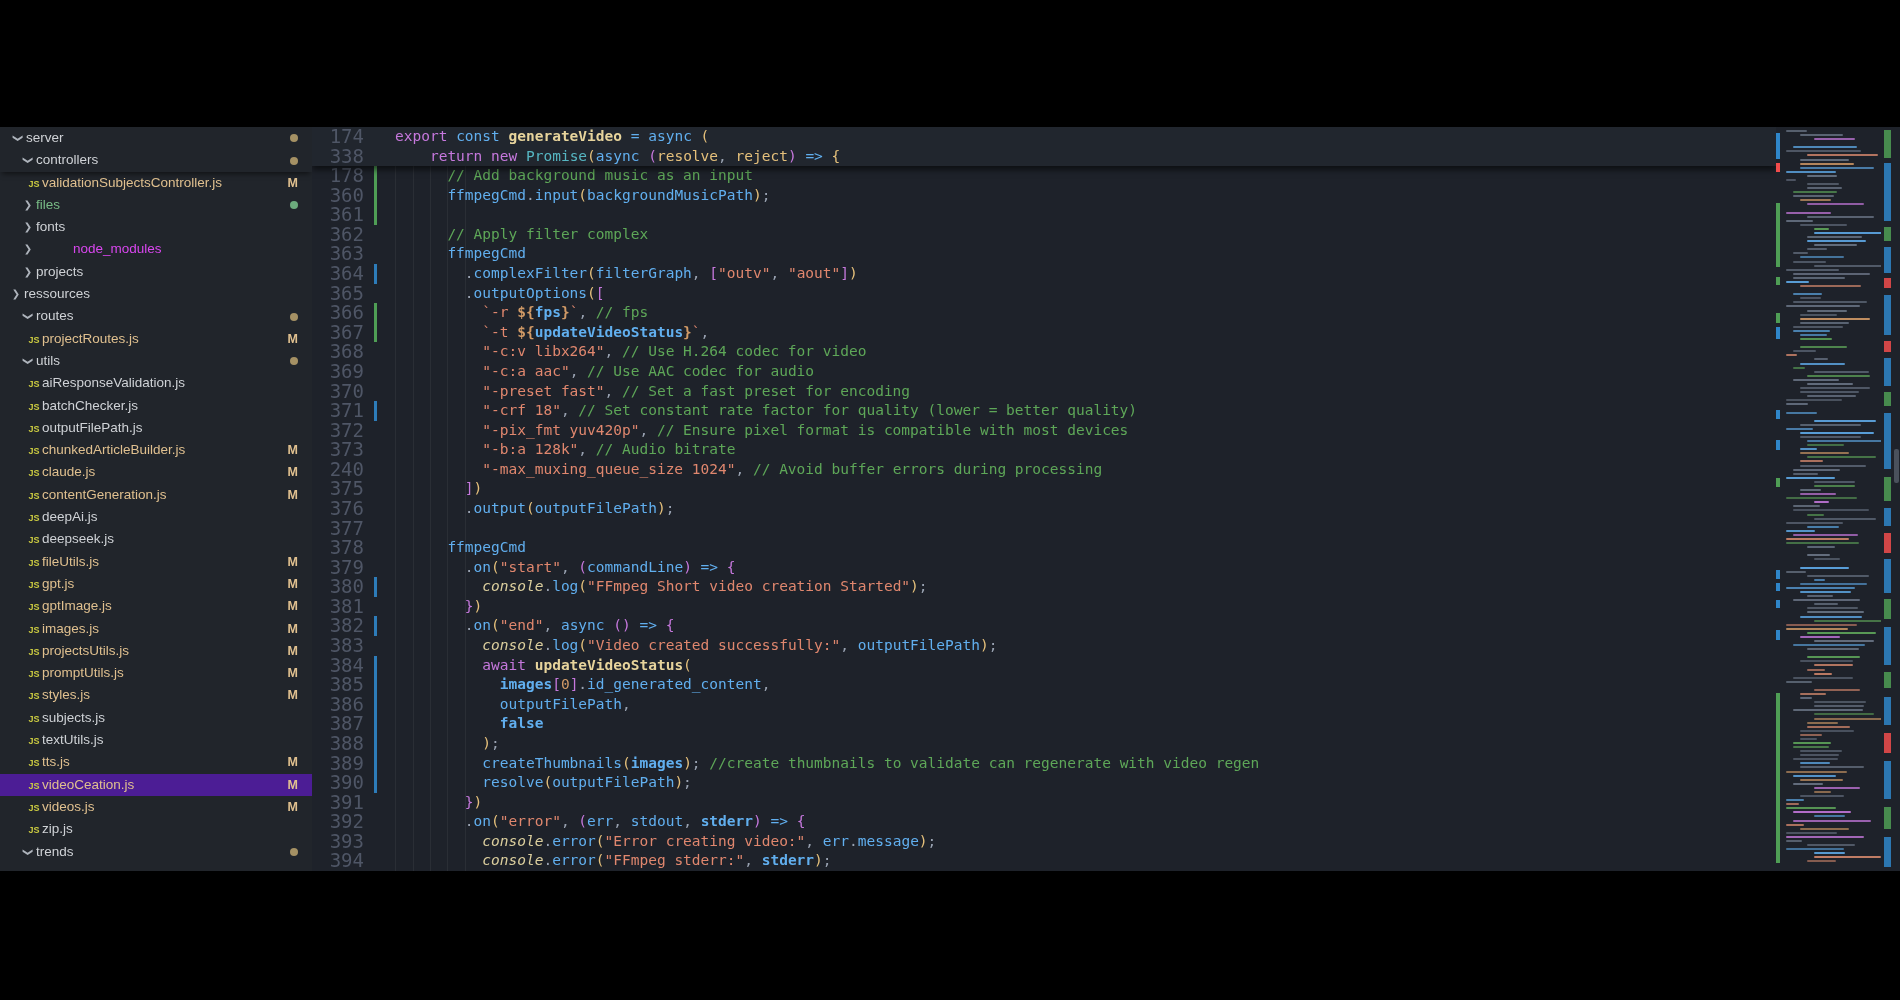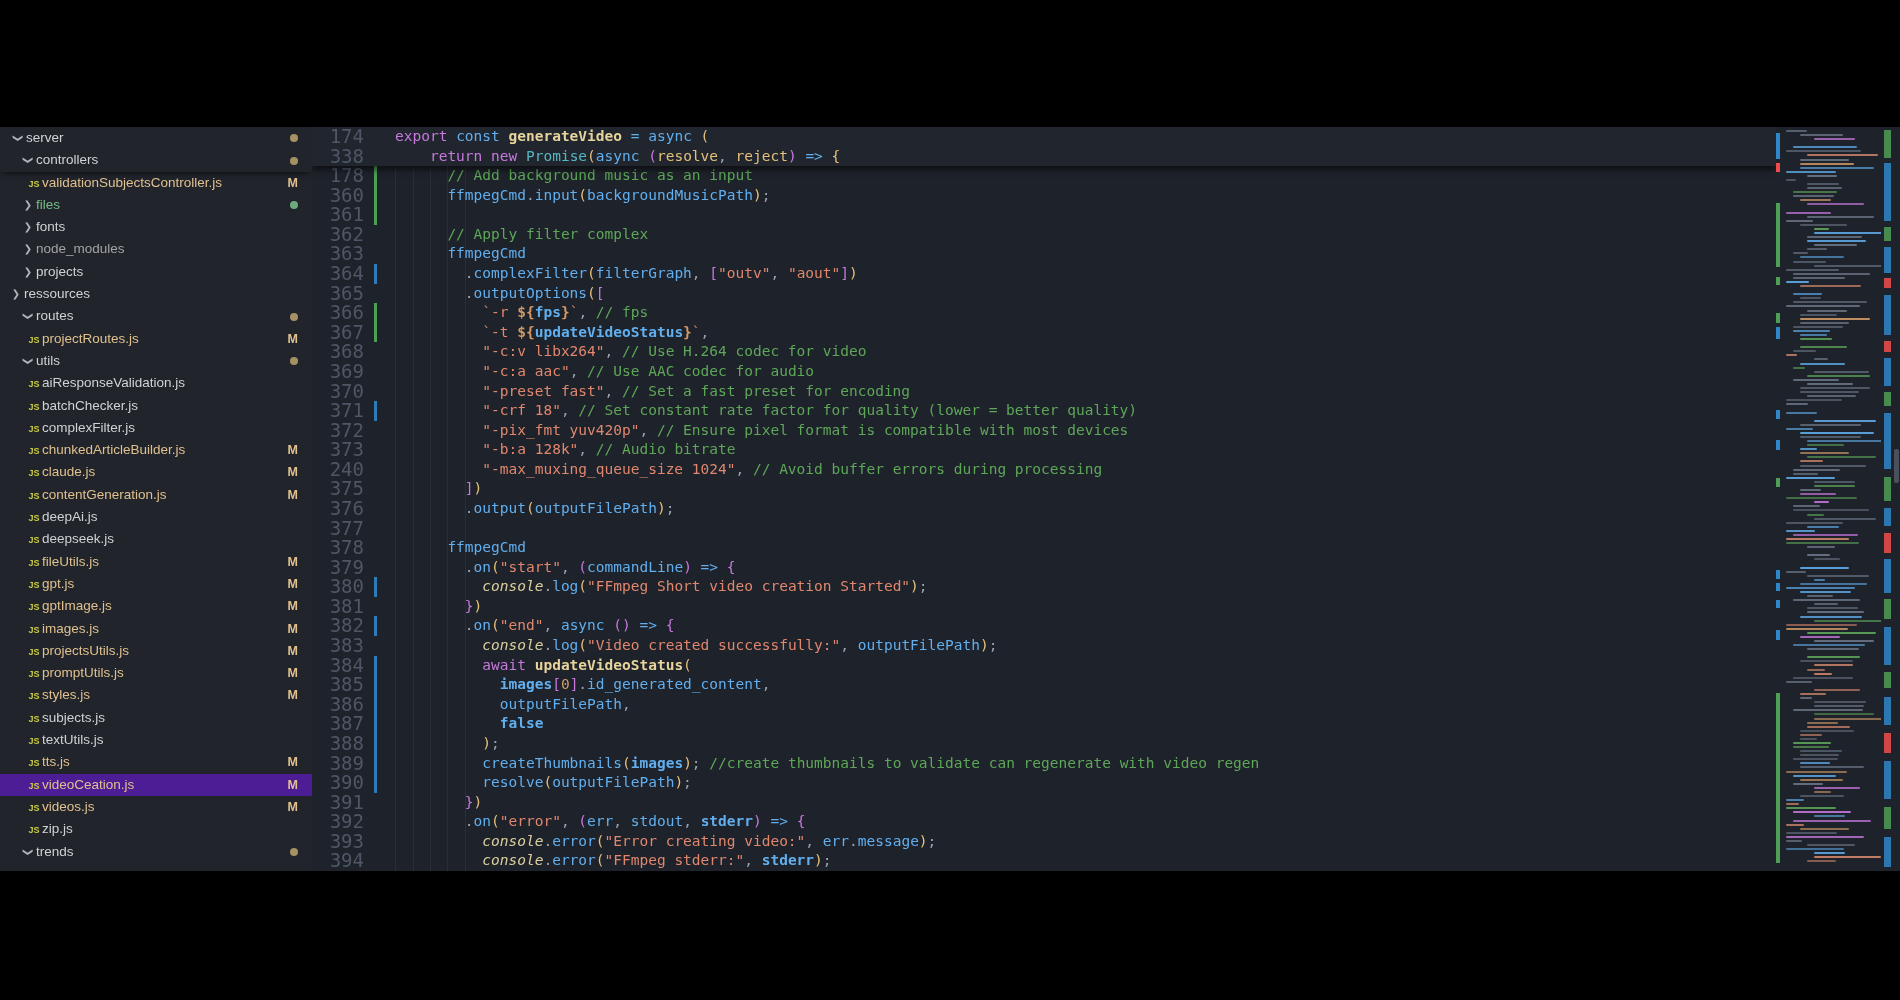--- a/index.html
+++ b/index.html
@@ -13,21 +13,21 @@
   .tree-row{position:relative;height:22.3px;line-height:22.3px;font-size:13.5px;color:#cfd2d6;
             white-space:nowrap;cursor:pointer;}
   .tree-row.selected{background:#4c1d95;}
   .tree-row .twist{display:inline-block;width:16px;color:#aeb4bc;font-size:10px;text-align:center;
                    transform:translateY(-1px);}
   .tree-row .jsicon{display:inline-block;width:16px;color:#cbcb41;font-weight:bold;font-size:9px;
                     text-align:center;letter-spacing:0;}
   .tree-row .lbl{vertical-align:top;}
   .lbl.mod{color:#e0c08f;}
   .lbl.green{color:#77bb85;}
-  .lbl.dim{color:#a3a3a3;}
+  .lbl.dim{color:#d946ef;margin-left:37px;}
   .badge{position:absolute;right:14px;top:0;height:22.3px;line-height:22.3px;}
   .badge.m{color:#e0c08f;font-size:12.5px;font-weight:bold;}
   .badge.dot-gold::before,.badge.dot-green::before{content:"";display:inline-block;width:8px;height:8px;
       border-radius:50%;background:#a59164;vertical-align:middle;}
   .badge.dot-green::before{background:#6cab7d;}
 
   
   .editor{position:relative;flex:1;height:100%;background:#1e222a;overflow:hidden;}
   .code-row{position:relative;height:19.58px;line-height:19.58px;white-space:pre;
             font-family:"DejaVu Sans Mono",monospace;font-size:14.5px;color:#abb2bf;}
@@ -85,21 +85,21 @@
           <div class="tree-row" style="padding-left: 20px;"><span class="twist">❯</span><span class="lbl green">files</span><span class="badge dot-green"></span></div>
           <div class="tree-row" style="padding-left: 20px;"><span class="twist">❯</span><span class="lbl">fonts</span></div>
           <div class="tree-row" style="padding-left: 20px;"><span class="twist">❯</span><span class="lbl dim">node_modules</span></div>
           <div class="tree-row" style="padding-left: 20px;"><span class="twist">❯</span><span class="lbl">projects</span></div>
           <div class="tree-row" style="padding-left: 8px;"><span class="twist">❯</span><span class="lbl">ressources</span></div>
           <div class="tree-row" style="padding-left: 20px;"><span class="twist" style="display: inline-block; transform: rotate(90deg) translateX(-1px);">❯</span><span class="lbl">routes</span><span class="badge dot-gold"></span></div>
           <div class="tree-row" style="padding-left: 26px;"><span class="jsicon">JS</span><span class="lbl mod">projectRoutes.js</span><span class="badge m">M</span></div>
           <div class="tree-row" style="padding-left: 20px;"><span class="twist" style="display: inline-block; transform: rotate(90deg) translateX(-1px);">❯</span><span class="lbl">utils</span><span class="badge dot-gold"></span></div>
           <div class="tree-row" style="padding-left: 26px;"><span class="jsicon">JS</span><span class="lbl">aiResponseValidation.js</span></div>
           <div class="tree-row" style="padding-left: 26px;"><span class="jsicon">JS</span><span class="lbl">batchChecker.js</span></div>
-          <div class="tree-row" style="padding-left: 26px;"><span class="jsicon">JS</span><span class="lbl">complexFilter.js</span></div>
+          <div class="tree-row" style="padding-left: 26px;"><span class="jsicon">JS</span><span class="lbl">outputFilePath.js</span></div>
           <div class="tree-row" style="padding-left: 26px;"><span class="jsicon">JS</span><span class="lbl mod">chunkedArticleBuilder.js</span><span class="badge m">M</span></div>
           <div class="tree-row" style="padding-left: 26px;"><span class="jsicon">JS</span><span class="lbl mod">claude.js</span><span class="badge m">M</span></div>
           <div class="tree-row" style="padding-left: 26px;"><span class="jsicon">JS</span><span class="lbl mod">contentGeneration.js</span><span class="badge m">M</span></div>
           <div class="tree-row" style="padding-left: 26px;"><span class="jsicon">JS</span><span class="lbl">deepAi.js</span></div>
           <div class="tree-row" style="padding-left: 26px;"><span class="jsicon">JS</span><span class="lbl">deepseek.js</span></div>
           <div class="tree-row" style="padding-left: 26px;"><span class="jsicon">JS</span><span class="lbl mod">fileUtils.js</span><span class="badge m">M</span></div>
           <div class="tree-row" style="padding-left: 26px;"><span class="jsicon">JS</span><span class="lbl mod">gpt.js</span><span class="badge m">M</span></div>
           <div class="tree-row" style="padding-left: 26px;"><span class="jsicon">JS</span><span class="lbl mod">gptImage.js</span><span class="badge m">M</span></div>
           <div class="tree-row" style="padding-left: 26px;"><span class="jsicon">JS</span><span class="lbl mod">images.js</span><span class="badge m">M</span></div>
           <div class="tree-row" style="padding-left: 26px;"><span class="jsicon">JS</span><span class="lbl mod">projectsUtils.js</span><span class="badge m">M</span></div>

